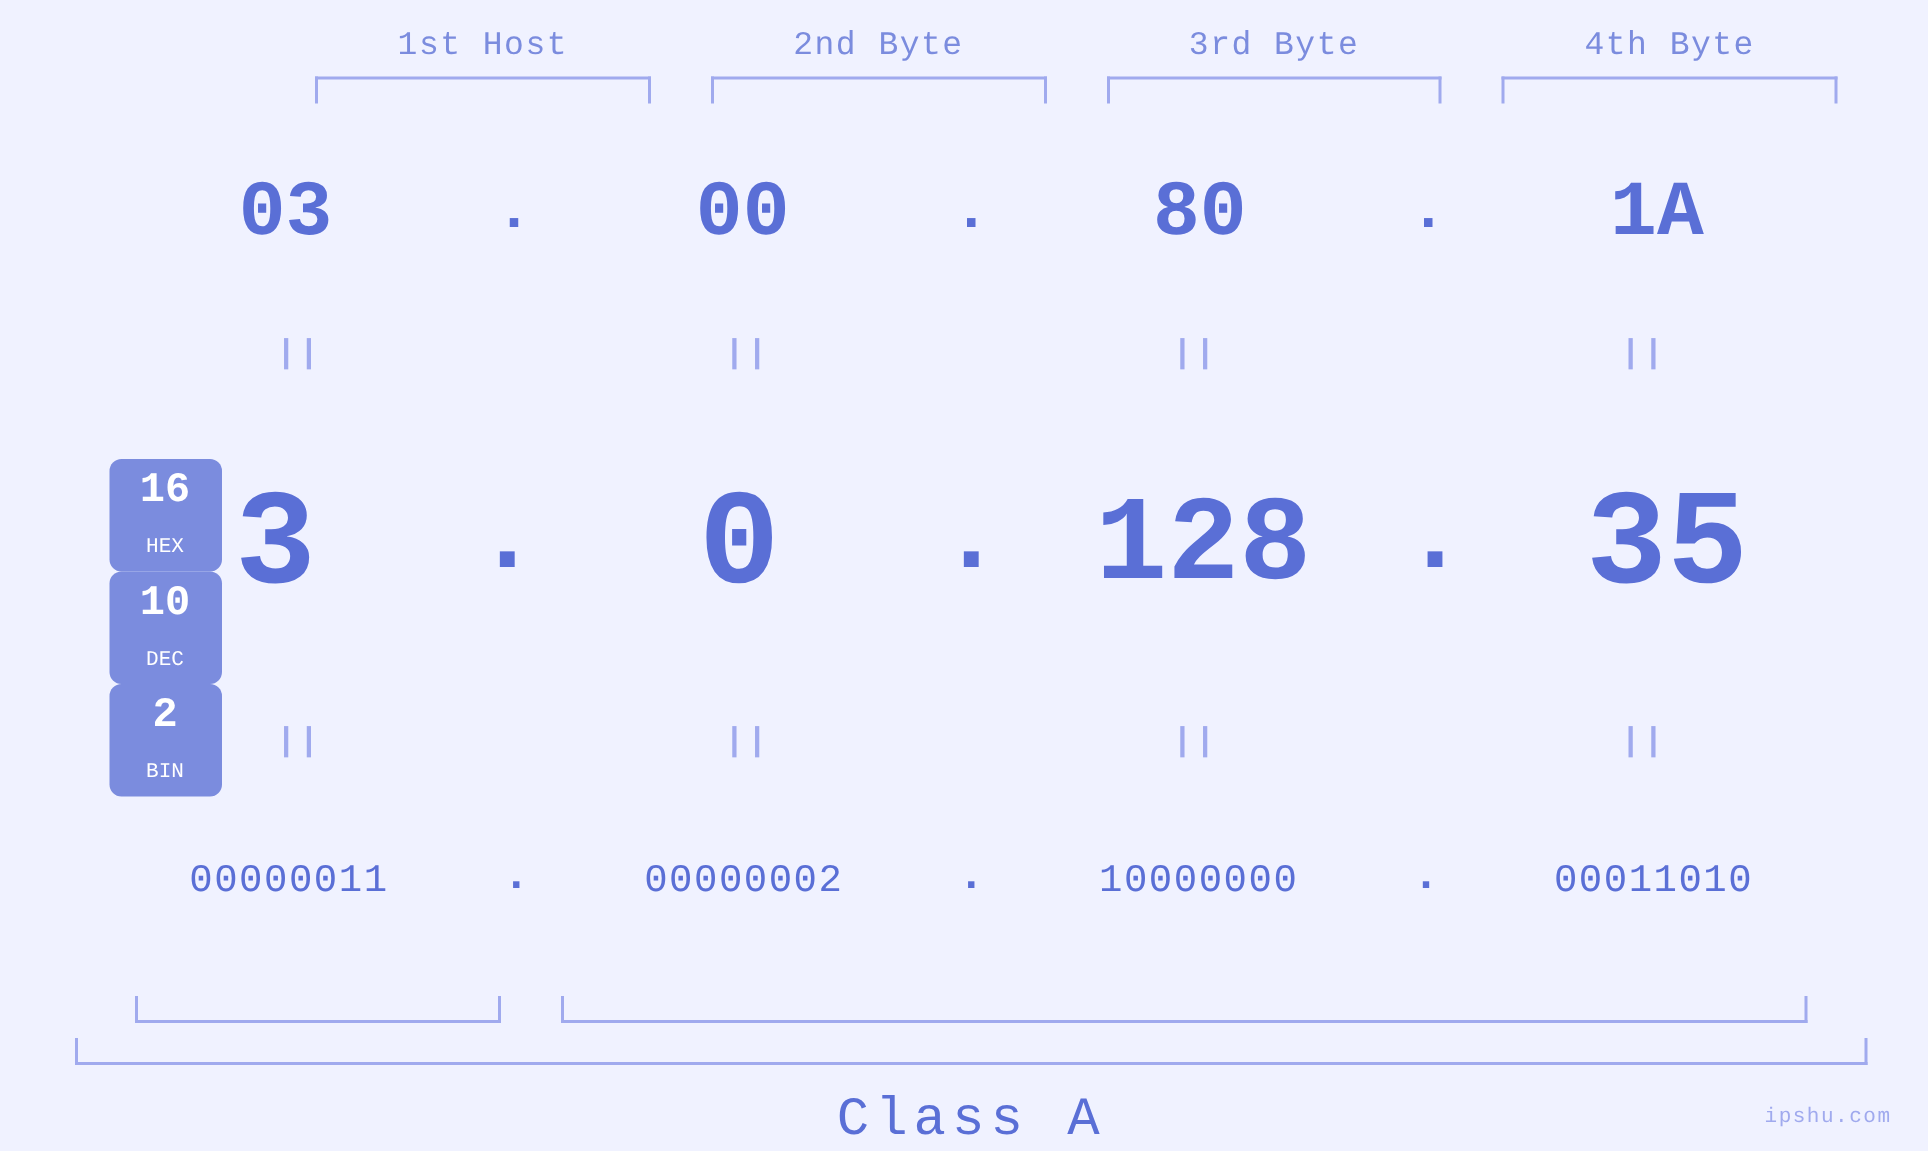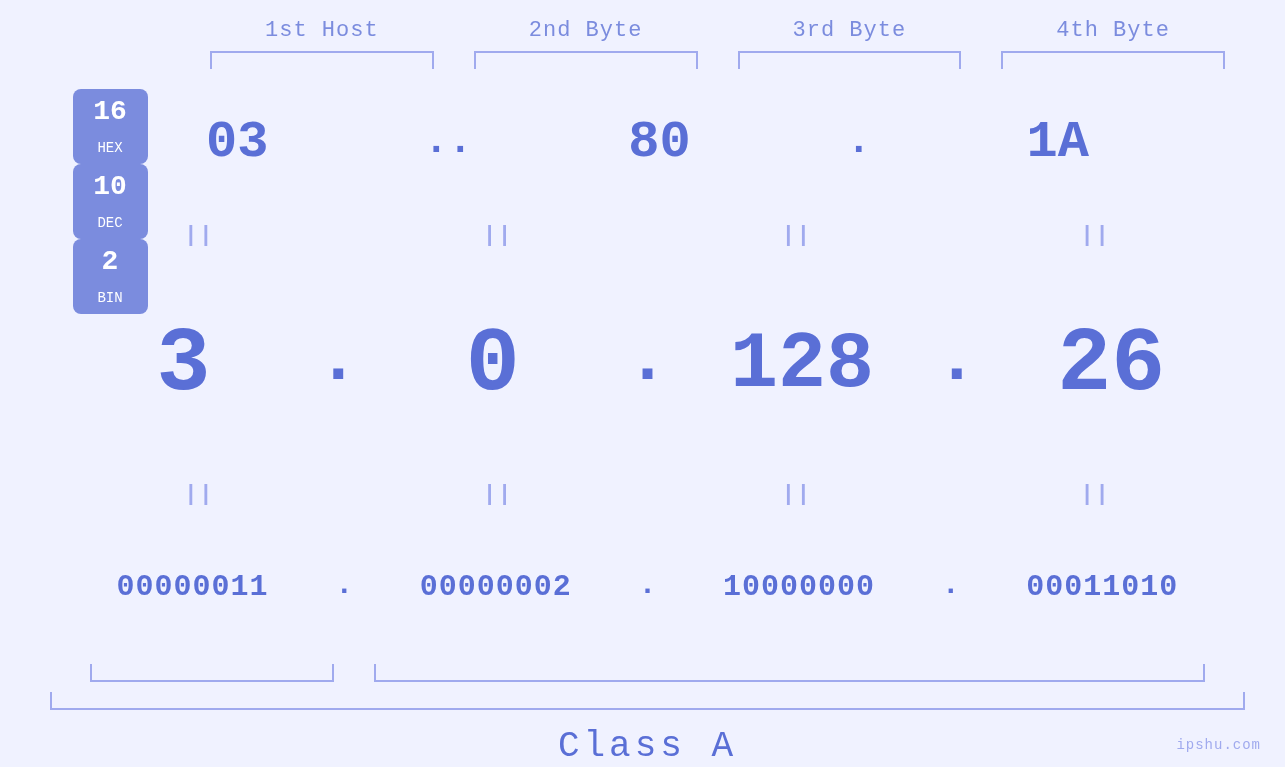--- a/index.html
+++ b/index.html
@@ -65,21 +65,21 @@
 
     
     .side-labels {
       position: absolute;
       left: 0;
       top: 0;
       width: 140px;
       height: 100%;
       display: flex;
       flex-direction: column;
-      justify-content: flex-start;
+      justify-content: center;
       align-items: center;
       padding: 20px 0;
     }
 
     .base-badge {
       background: #7b8cde;
       color: white;
       border-radius: 8px;
       width: 75px;
       height: 75px;
@@ -122,22 +122,22 @@
     .dec-value {
       font-size: 90px;
       font-weight: bold;
     }
 
     .dec-value.wide {
       font-size: 80px;
     }
 
     .bin-value {
-      font-size: 30px;
-      font-weight: bold;
+      font-size: 26px;
+      font-weight: normal;
       letter-spacing: 1px;
     }
 
     .dot-sep {
       color: #5a6fd6;
       font-size: 70px;
       font-weight: bold;
       display: flex;
       align-items: flex-end;
       padding-bottom: 8px;
@@ -297,20 +297,23 @@
       </div>
     </div>
 
     <div style="flex:1; display:flex; flex-direction:column; padding-left:10px;">
 
       <div class="row-with-dots" style="flex:1.2; align-items:center;">
         <div class="byte-value-cell">
           <span class="byte-value hex-value">03</span>
         </div>
         <div class="dot-sep dot-sep-hex">.</div>
+        <div class="byte-value-cell">
+          <span class="byte-value hex-value">00</span>
+        </div>
         <div class="dot-sep dot-sep-hex">.</div>
         <div class="byte-value-cell">
           <span class="byte-value hex-value">80</span>
         </div>
         <div class="dot-sep dot-sep-hex">.</div>
         <div class="byte-value-cell">
           <span class="byte-value hex-value">1A</span>
         </div>
       </div>
 
@@ -336,21 +339,21 @@
         <div class="dot-sep">.</div>
         <div class="byte-value-cell">
           <span class="byte-value dec-value">0</span>
         </div>
         <div class="dot-sep">.</div>
         <div class="byte-value-cell">
           <span class="byte-value dec-value wide">128</span>
         </div>
         <div class="dot-sep">.</div>
         <div class="byte-value-cell">
-          <span class="byte-value dec-value">26</span>
+          <span class="byte-value dec-value">35</span>
         </div>
       </div>
 
       <div class="equals-row">
         <div class="eq-cell">
             <span class="eq-sign">||</span>
           </div>
         <div class="eq-cell">
             <span class="eq-sign">||</span>
           </div>

